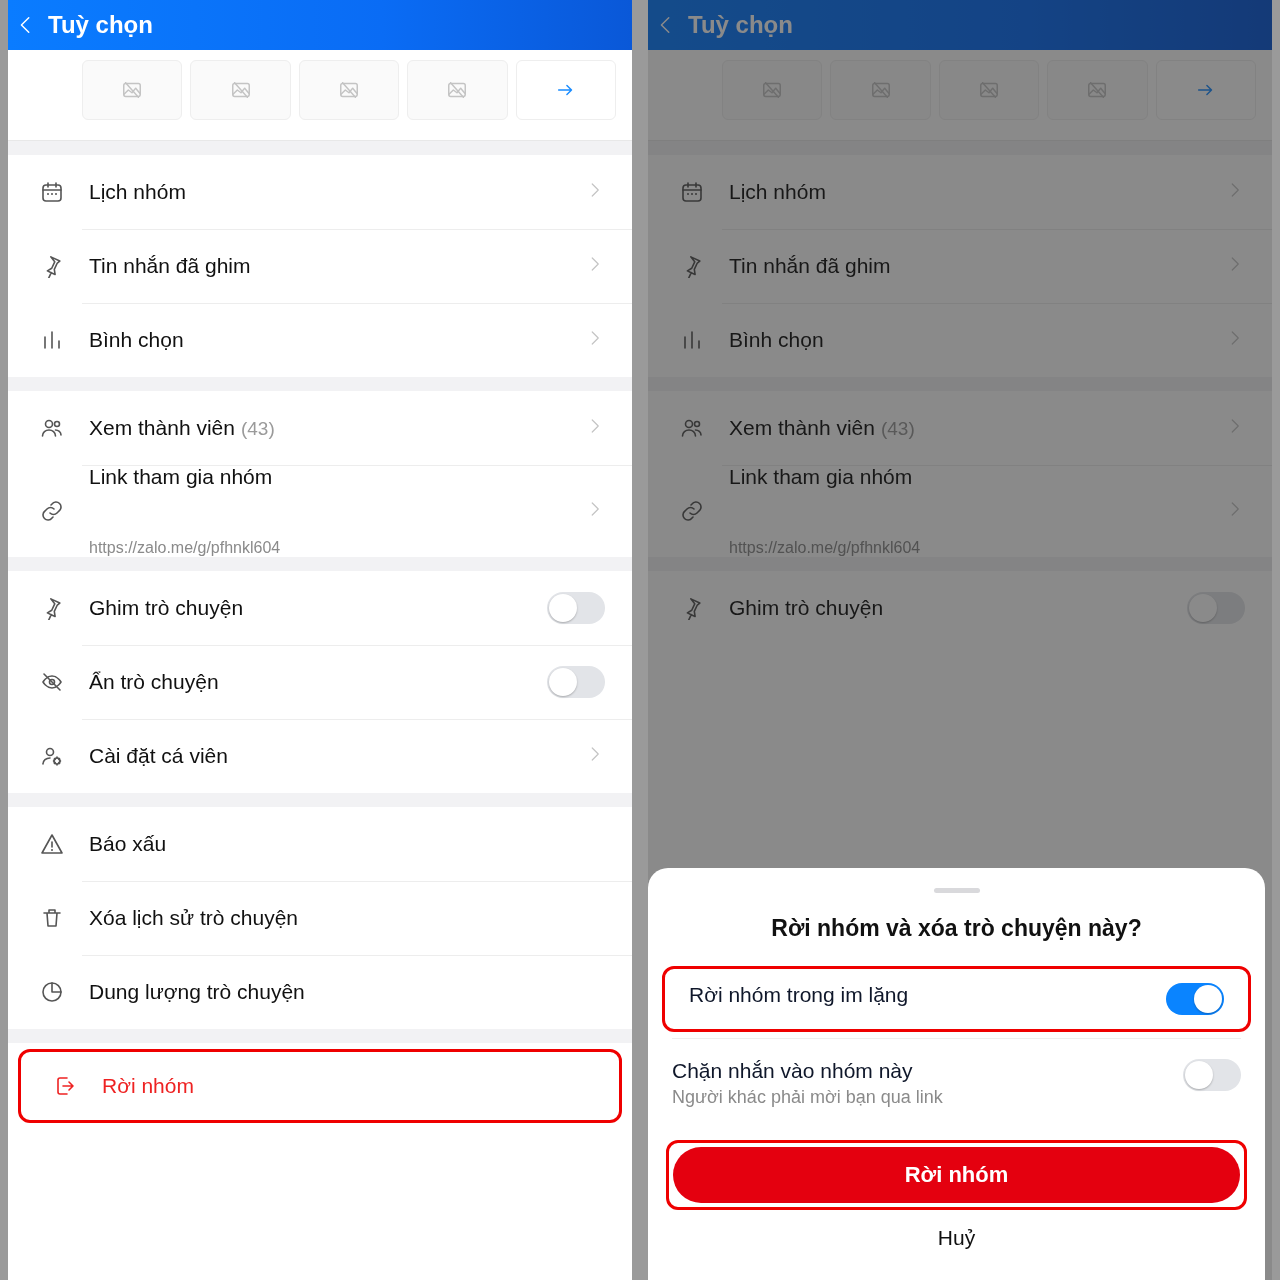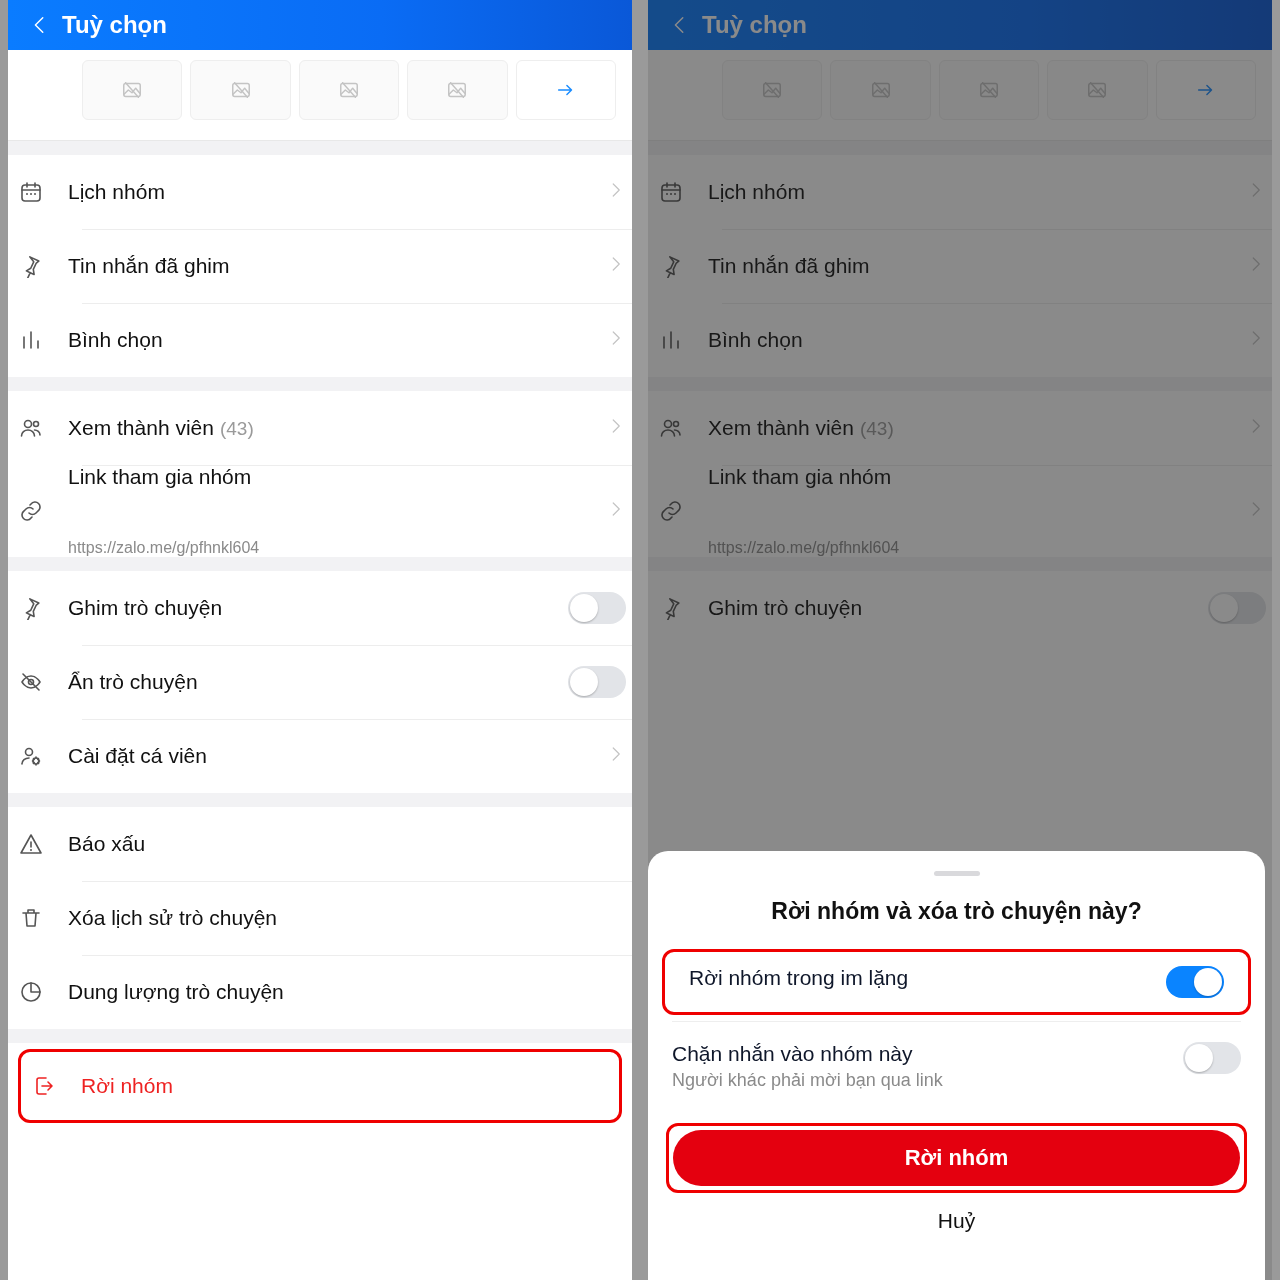--- a/index.html
+++ b/index.html
@@ -1,47 +1,47 @@
 <!DOCTYPE html>
 <html><head>
 <meta charset="utf-8">
 <style>
   * { box-sizing: border-box; margin: 0; padding: 0; font-family: -apple-system, "Helvetica Neue", Arial, sans-serif; }
   body { background: #9a9a9a; width: 1280px; height: 1280px; display: flex; }
   .phone { width: 640px; height: 1280px; position: relative; background: #fff; }
   .phone-border { border-left: 8px solid #9a9a9a; border-right: 8px solid #9a9a9a; }
-  .header { height: 50px; background: linear-gradient(90deg, #0a7cff 0%, #0a6cf5 60%, #0a58d8 100%); display: flex; align-items: center; padding: 0 16px; color: #fff; }
+  .header { height: 50px; background: linear-gradient(90deg, #0a7cff 0%, #0a6cf5 60%, #0a58d8 100%); display: flex; align-items: center; padding: 0 2px; color: #fff; }
   .back-btn { width: 32px; display:flex; align-items:center; justify-content:center; }
   .hdr-title { font-size: 24px; font-weight: 600; margin-left: 6px; }
   .thumbs { display: flex; gap: 8px; padding: 10px 16px 20px 74px; background:#fff; border-bottom: 1px solid #e8e8e8; }
   .thumb { flex: 1; height: 60px; background: #fafafa; border: 1px solid #eee; border-radius: 6px; display:flex; align-items:center; justify-content:center; color:#c4c4c4; }
   .thumb svg { width:22px; height:22px; }
   .thumb.arrow { color:#1a8cff; background:#fff; }
   .sep { height: 14px; background: #f2f2f4; }
-  .row { display: flex; align-items: center; padding: 0 6px; min-height: 74px; background:#fff; position:relative; }
+  .row { display: flex; align-items: center; padding: 0 27px; min-height: 74px; background:#fff; position:relative; }
   .row + .row::before { content:""; position:absolute; left:74px; right:0; top:0; height:1px; background:#ededed; }
   .row-icon { width: 34px; display:flex; align-items:center; justify-content:center; color:#555; }
   .row-icon svg { width:24px; height:24px; }
   .row-body { flex:1; padding-left: 20px; display:flex; flex-direction:column; justify-content:center; gap:2px; }
   .row-label { font-size: 21px; color:#111; }
   .row-sub { font-size: 16px; color:#8a8a8a;margin-top:48px; }
   .row-count { color:#9a9a9a; font-size:19px; margin-left:6px; }
   .chev { color:#c4c4c4; }
   .switch { width:58px; height:32px; border-radius:16px; background:#e2e4e8; position:relative; }
   .switch::after{ content:""; position:absolute; width:28px; height:28px; border-radius:14px; background:#fff; top:2px; left:2px; box-shadow:0 1px 2px rgba(0,0,0,.25);}
   .switch.on{ background:#0a84ff;}
   .switch.on::after{ left:28px;}
   .danger .row-label { color:#e22; }
   .danger .row-icon { color:#e22; }
   .hl-box { border: 3px solid #ef0000; border-radius: 12px; }
   .leave-row { margin: 6px 10px 14px 10px; border-radius:12px; }
 
   
   .dim-overlay { position:absolute; inset:0; background:rgba(30,30,30,.52); }
-  .sheet { position:absolute; left:0; right:7px; bottom:0; background:#fff; border-top-left-radius:20px; border-top-right-radius:20px; padding: 20px 0 47px 0; }
+  .sheet { position:absolute; left:0; right:7px; bottom:0; background:#fff; border-top-left-radius:20px; border-top-right-radius:20px; padding: 20px 0 30px 0; }
   .grabber { width:46px; height:5px; background:#d9d9dc; border-radius:3px; margin:0 auto 22px auto; }
   .sheet-title { text-align:center; font-size:23px; font-weight:600; color:#111; margin-bottom: 24px; }
   .sheet-opt { padding: 14px 24px; display:flex; align-items:flex-start; }
   .sheet-opt .txt { flex:1; }
   .sheet-opt .t1 { font-size:21px; color:#0f172a; margin-bottom:4px; }
   .sheet-opt .t2 { font-size:18px; color:#8a8a8a; }
   .sheet-hl { margin: 0 14px; }
   .sheet-divider { height:1px; background:#eee; margin: 6px 24px; }
   .leave-btn { margin: 18px 18px 0 18px; }
   .leave-btn button { width:100%; height:56px; border:none; border-radius:28px; background:#e4000f; color:#fff; font-size:22px; font-weight:600; }

